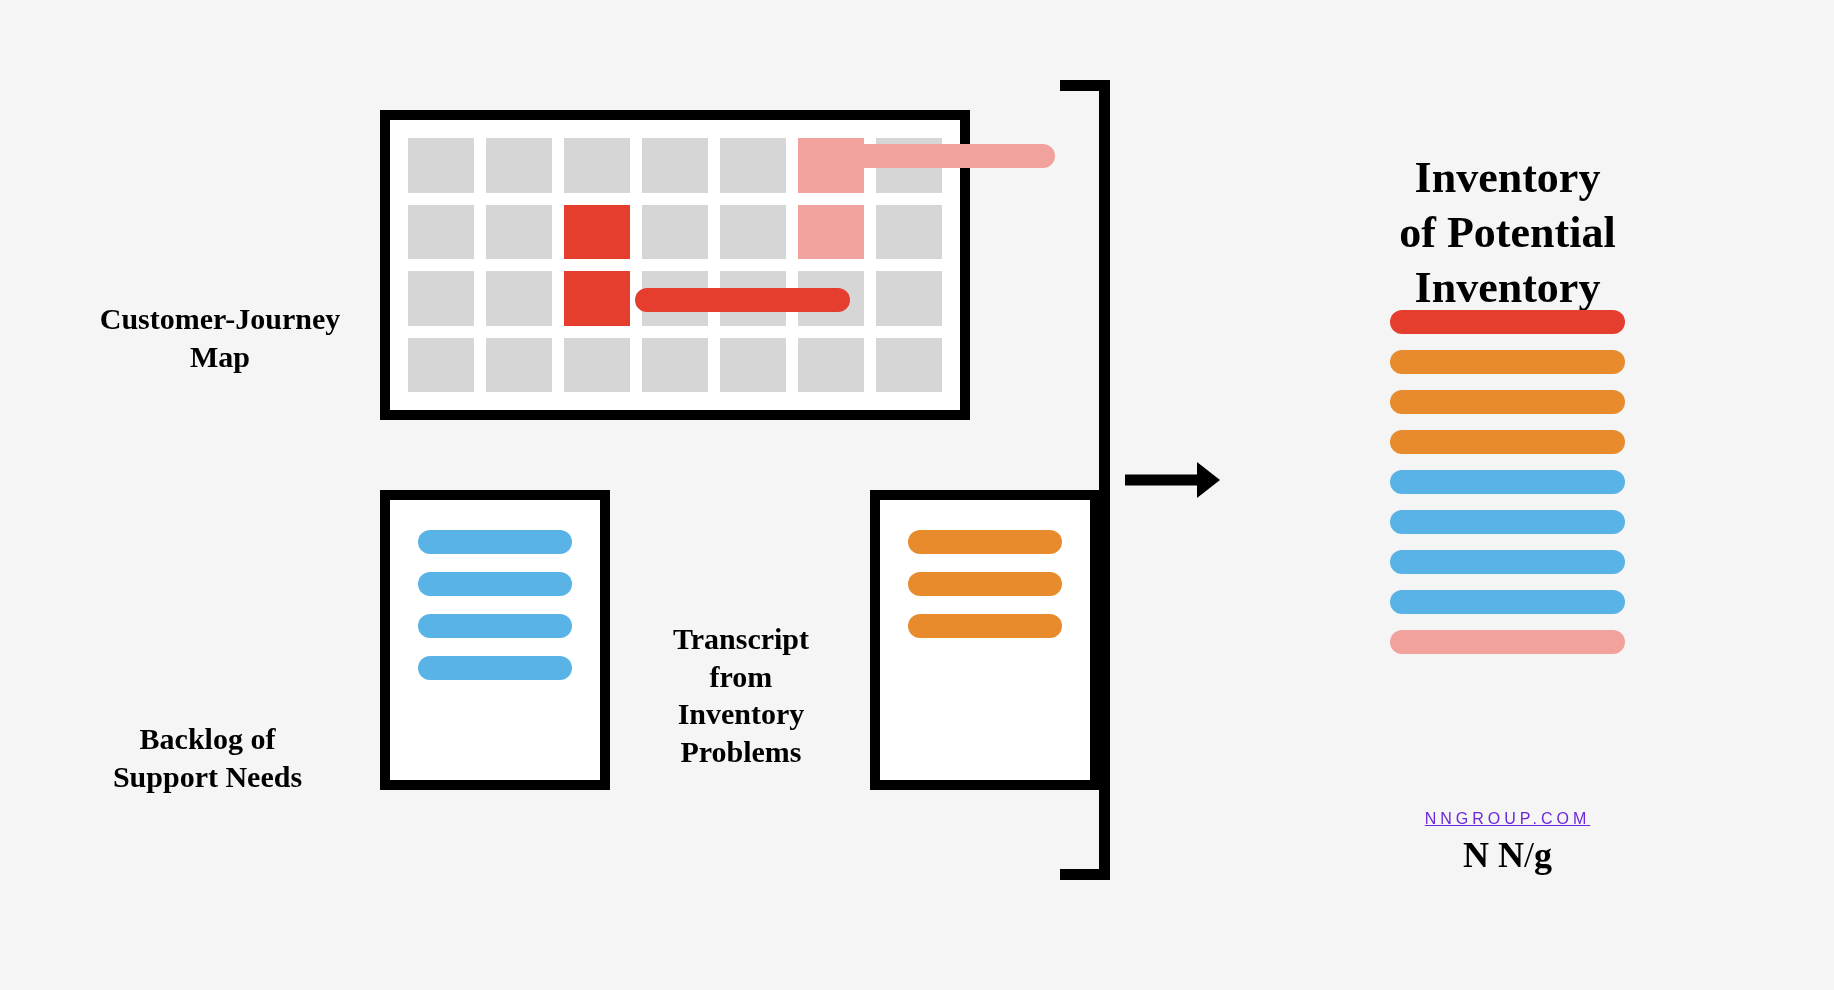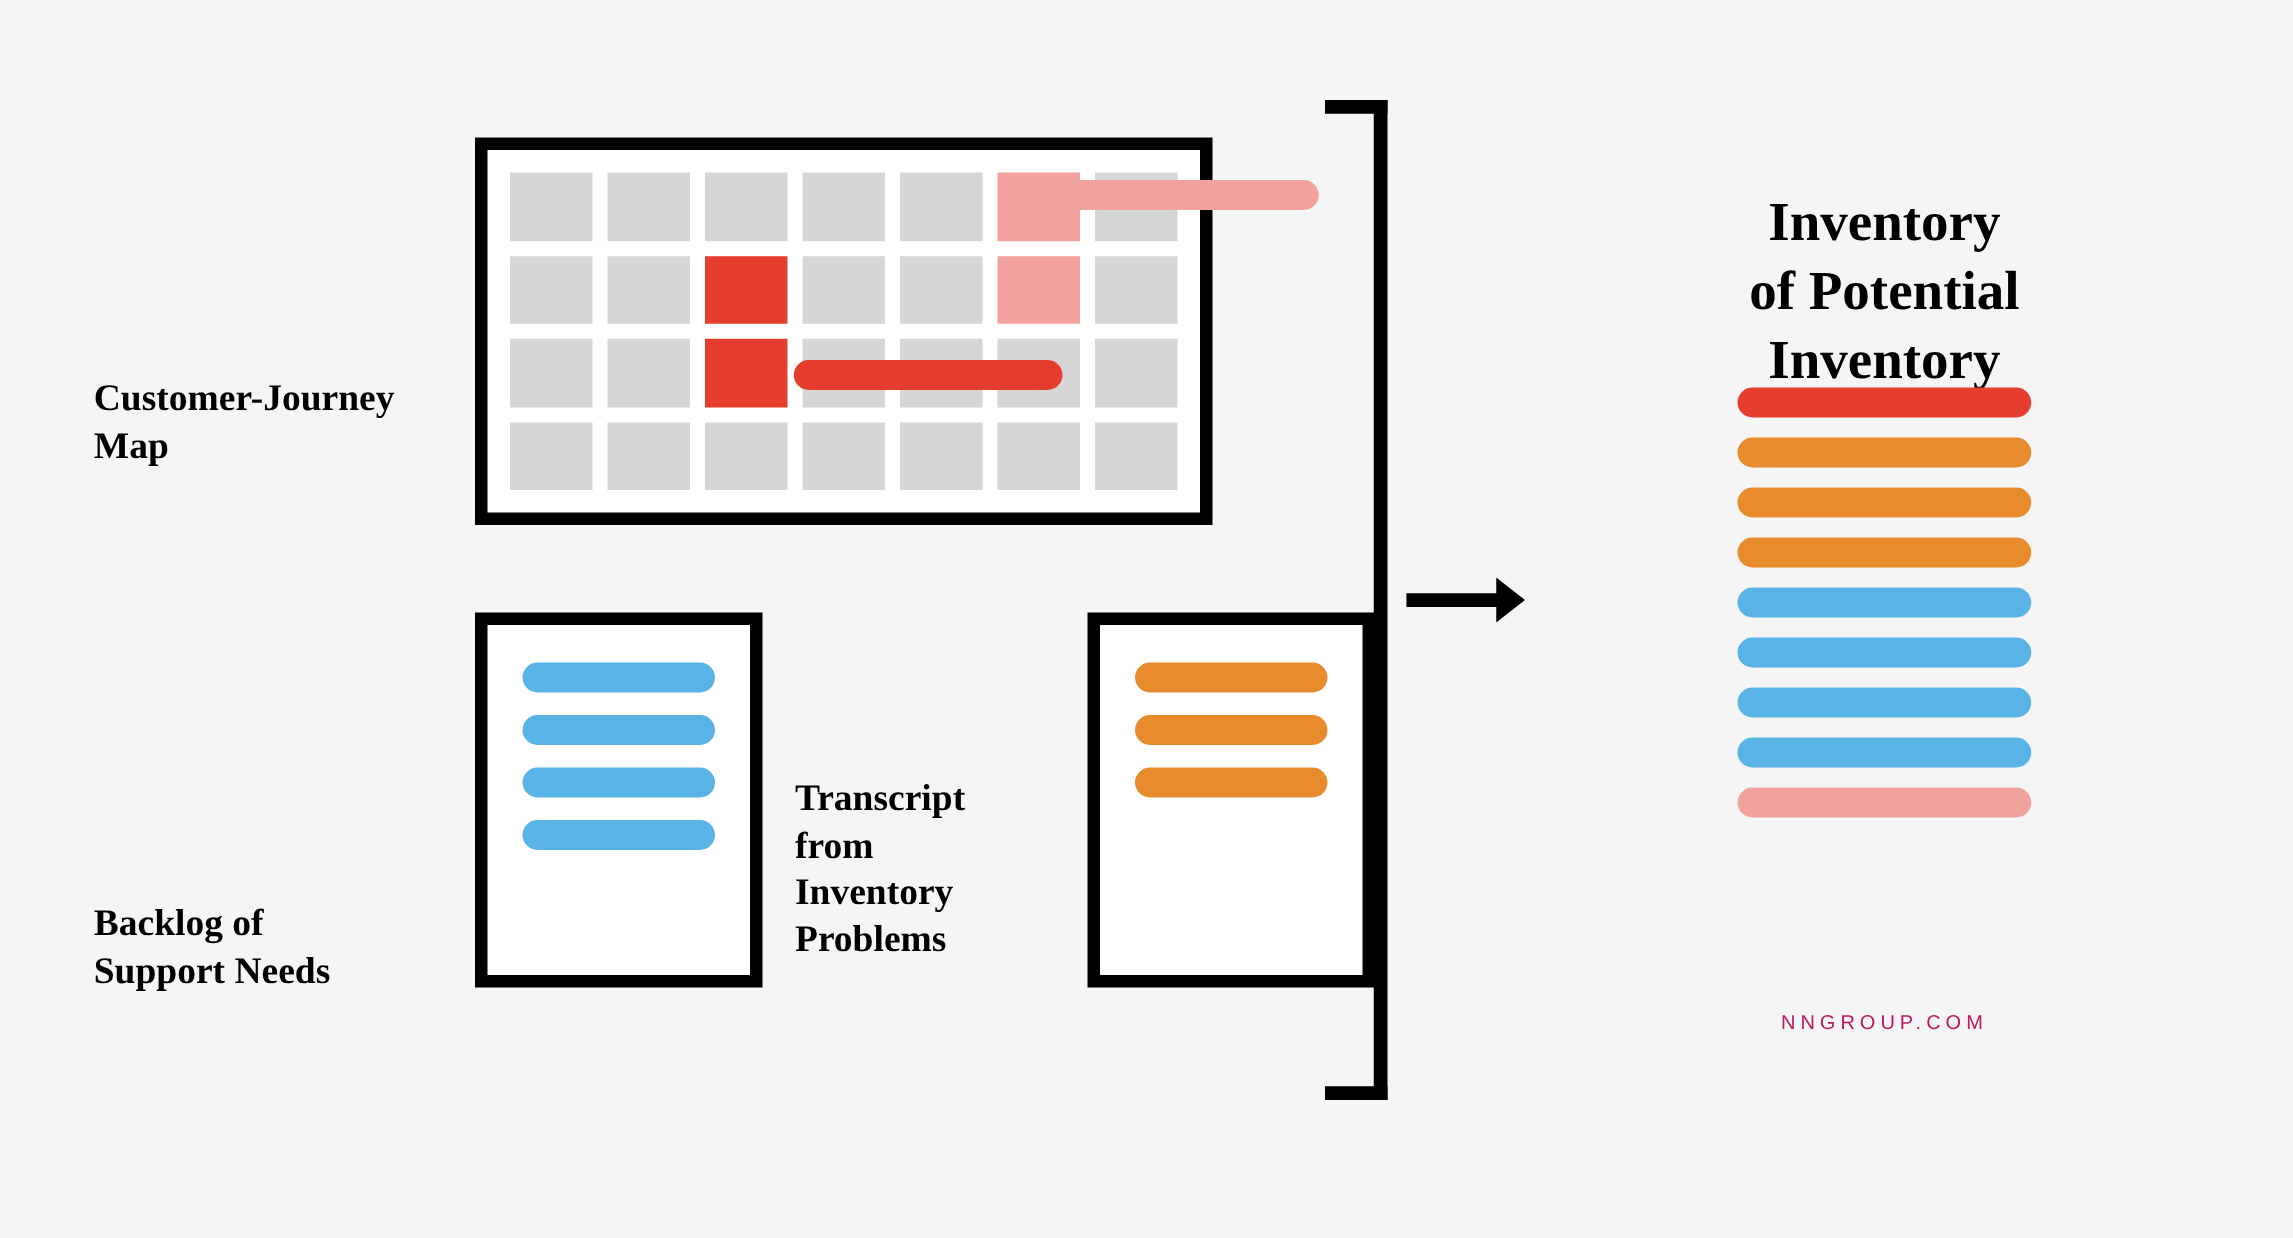--- a/index.html
+++ b/index.html
@@ -9,21 +9,21 @@
     width:1834px;
     height:990px;
     position:relative;
     color:#000;
   }
   .label{
     position:absolute;
     font-weight:700;
     font-size:30px;
     line-height:1.25;
-    text-align:left;
+    text-align:center;
   }
   .label-inv{
     text-align:center;
     font-size:44px;
   }
   
   .journey{
     position:absolute;
     left:380px; top:110px;
     width:590px; height:310px;
@@ -92,22 +92,23 @@
   .footer{
     position:absolute;
     left:1390px; top:810px;
     width:235px;
     text-align:center;
   }
   .site{
     font-family:Arial,Helvetica,sans-serif;
     letter-spacing:4px;
     font-size:16px;
-    color:#be185d;
+    color:#6d28d9;
     margin-bottom:6px;
+    text-decoration:underline;
   }
   .logo{
     font-family:Georgia,serif;
     font-weight:700;
     font-size:36px;
   }
   .logo .sl{font-weight:400}
 </style>
 </head>
 <body>
@@ -200,13 +201,16 @@
     <div class="bar orange"></div>
     <div class="bar blue"></div>
     <div class="bar blue"></div>
     <div class="bar blue"></div>
     <div class="bar blue"></div>
     <div class="bar pink"></div>
   </div>
 
 <div class="footer">
   <div class="site">NNGROUP.COM</div>
+  <div class="logo">
+    <span>N N</span><span class="sl">/</span><span>g</span>
+  </div>
 </div>
 
 </body></html>

